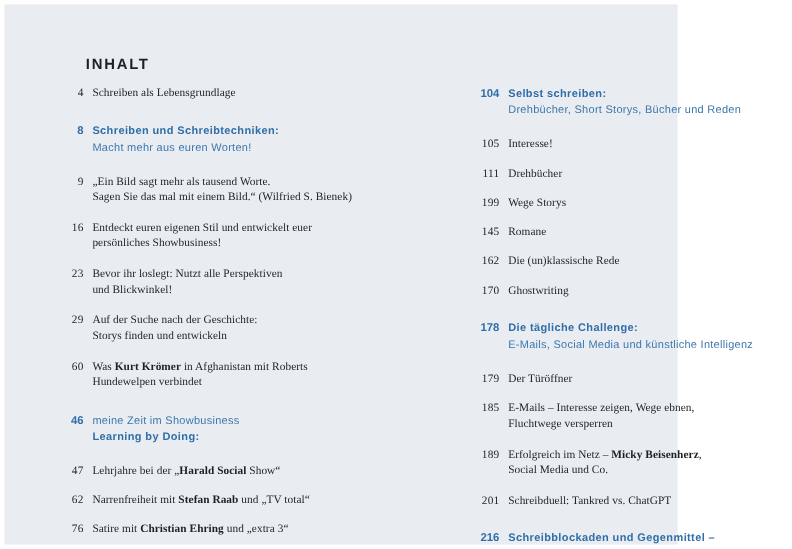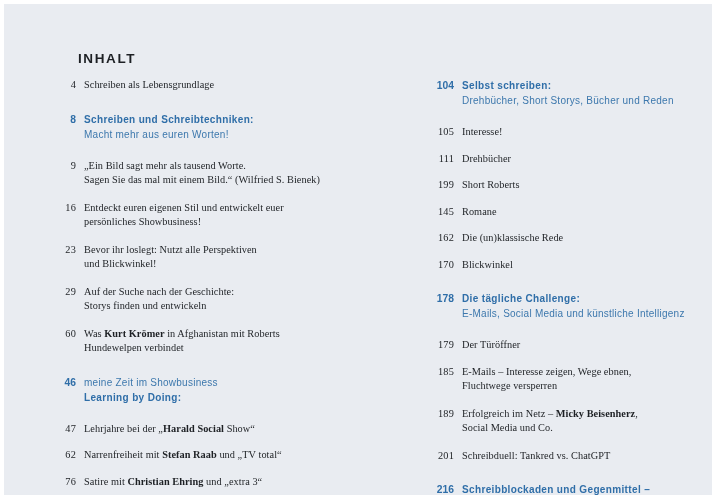--- a/index.html
+++ b/index.html
@@ -10,21 +10,21 @@
   body {
     width: 720px;
     height: 499px;
     overflow: hidden;
     font-family: "Liberation Serif", serif;
   }
   .page {
     position: absolute;
     left: 4px;
     top: 4px;
-    width: 708px;
+    width: 612px;
     height: 491px;
     background: #e9ecf1;
     box-sizing: border-box;
   }
   .page-title {
     position: absolute;
     left: 74px;
     top: 47px;
     font-family: "Liberation Sans", sans-serif;
     font-size: 13.5px;
@@ -108,24 +108,24 @@
       <div class="entry two-line"><span class="pagenum">60</span><span class="lines"><span class="ln first"><span>Was </span><b>Kurt Krömer</b><span> in Afghanistan mit Roberts</span></span><span class="ln"><span>Hundewelpen verbindet</span></span></span></div>
       <div class="entry section"><span class="pagenum">46</span><span class="lines"><span class="ln"><span>meine Zeit im Showbusiness</span></span><span class="ln first"><span>Learning by Doing:</span></span></span></div>
       <div class="entry"><span class="pagenum">47</span><span class="lines"><span class="ln first"><span>Lehrjahre bei der „</span><b>Harald Social</b><span> Show“</span></span></span></div>
       <div class="entry"><span class="pagenum">62</span><span class="lines"><span class="ln first"><span>Narrenfreiheit mit </span><b>Stefan Raab</b><span> und „TV total“</span></span></span></div>
       <div class="entry"><span class="pagenum">76</span><span class="lines"><span class="ln first"><span>Satire mit </span><b>Christian Ehring</b><span> und „extra 3“</span></span></span></div>
     </div>
   <div class="column col-right">
       <div class="entry section" style="margin-top: 0px;"><span class="pagenum">104</span><span class="lines"><span class="ln first"><span>Selbst schreiben:</span></span><span class="ln"><span>Drehbücher, Short Storys, Bücher und Reden</span></span></span></div>
       <div class="entry"><span class="pagenum">105</span><span class="lines"><span class="ln first"><span>Interesse!</span></span></span></div>
       <div class="entry"><span class="pagenum">111</span><span class="lines"><span class="ln first"><span>Drehbücher</span></span></span></div>
-      <div class="entry"><span class="pagenum">199</span><span class="lines"><span class="ln first"><span>Short Roberts</span></span></span></div>
+      <div class="entry"><span class="pagenum">199</span><span class="lines"><span class="ln first"><span>Wege Storys</span></span></span></div>
       <div class="entry"><span class="pagenum">145</span><span class="lines"><span class="ln first"><span>Romane</span></span></span></div>
       <div class="entry"><span class="pagenum">162</span><span class="lines"><span class="ln first"><span>Die (un)klassische Rede</span></span></span></div>
-      <div class="entry"><span class="pagenum">170</span><span class="lines"><span class="ln first"><span>Blickwinkel</span></span></span></div>
+      <div class="entry"><span class="pagenum">170</span><span class="lines"><span class="ln first"><span>Ghostwriting</span></span></span></div>
       <div class="entry section"><span class="pagenum">178</span><span class="lines"><span class="ln first"><span>Die tägliche Challenge:</span></span><span class="ln"><span>E-Mails, Social Media und künstliche Intelligenz</span></span></span></div>
       <div class="entry"><span class="pagenum">179</span><span class="lines"><span class="ln first"><span>Der Türöffner</span></span></span></div>
       <div class="entry two-line"><span class="pagenum">185</span><span class="lines"><span class="ln first"><span>E-Mails – Interesse zeigen, Wege ebnen,</span></span><span class="ln"><span>Fluchtwege versperren</span></span></span></div>
       <div class="entry two-line"><span class="pagenum">189</span><span class="lines"><span class="ln first"><span>Erfolgreich im Netz – </span><b>Micky Beisenherz</b><span>,</span></span><span class="ln"><span>Social Media und Co.</span></span></span></div>
       <div class="entry"><span class="pagenum">201</span><span class="lines"><span class="ln first"><span>Schreibduell: Tankred vs. ChatGPT</span></span></span></div>
       <div class="entry section"><span class="pagenum">216</span><span class="lines"><span class="ln first"><span>Schreibblockaden und Gegenmittel –</span></span><span class="ln"></span></span></div>
     </div>
 
 </div>
 

